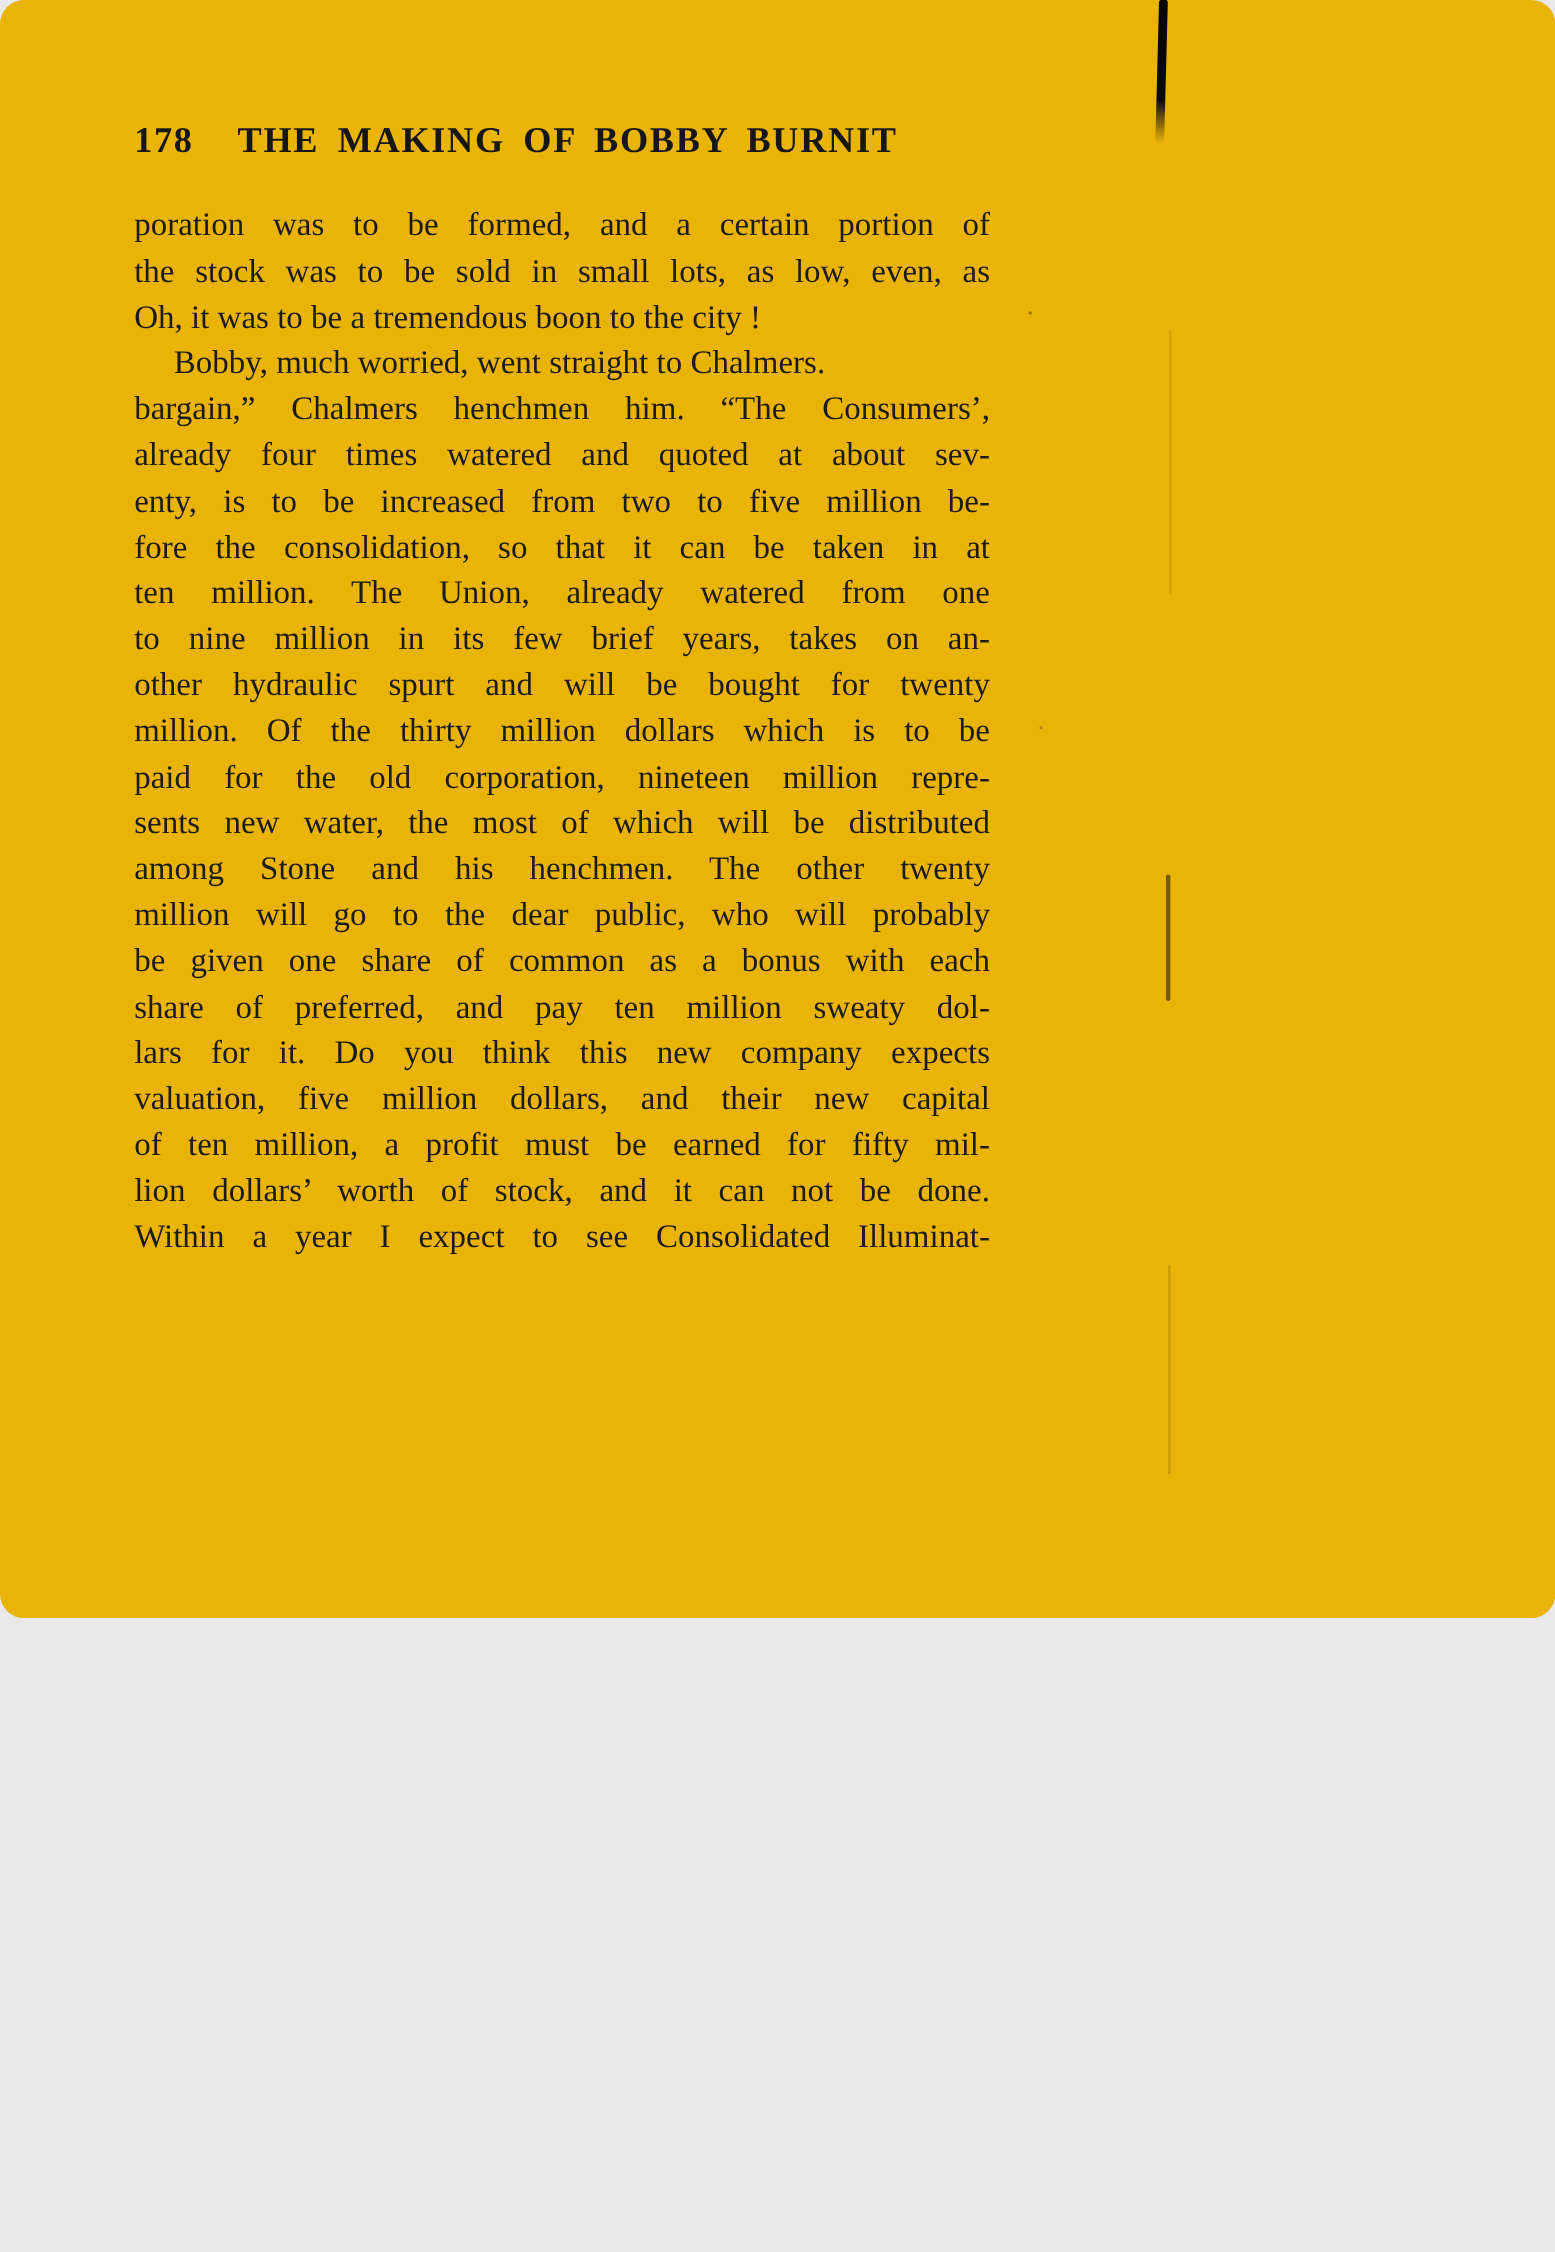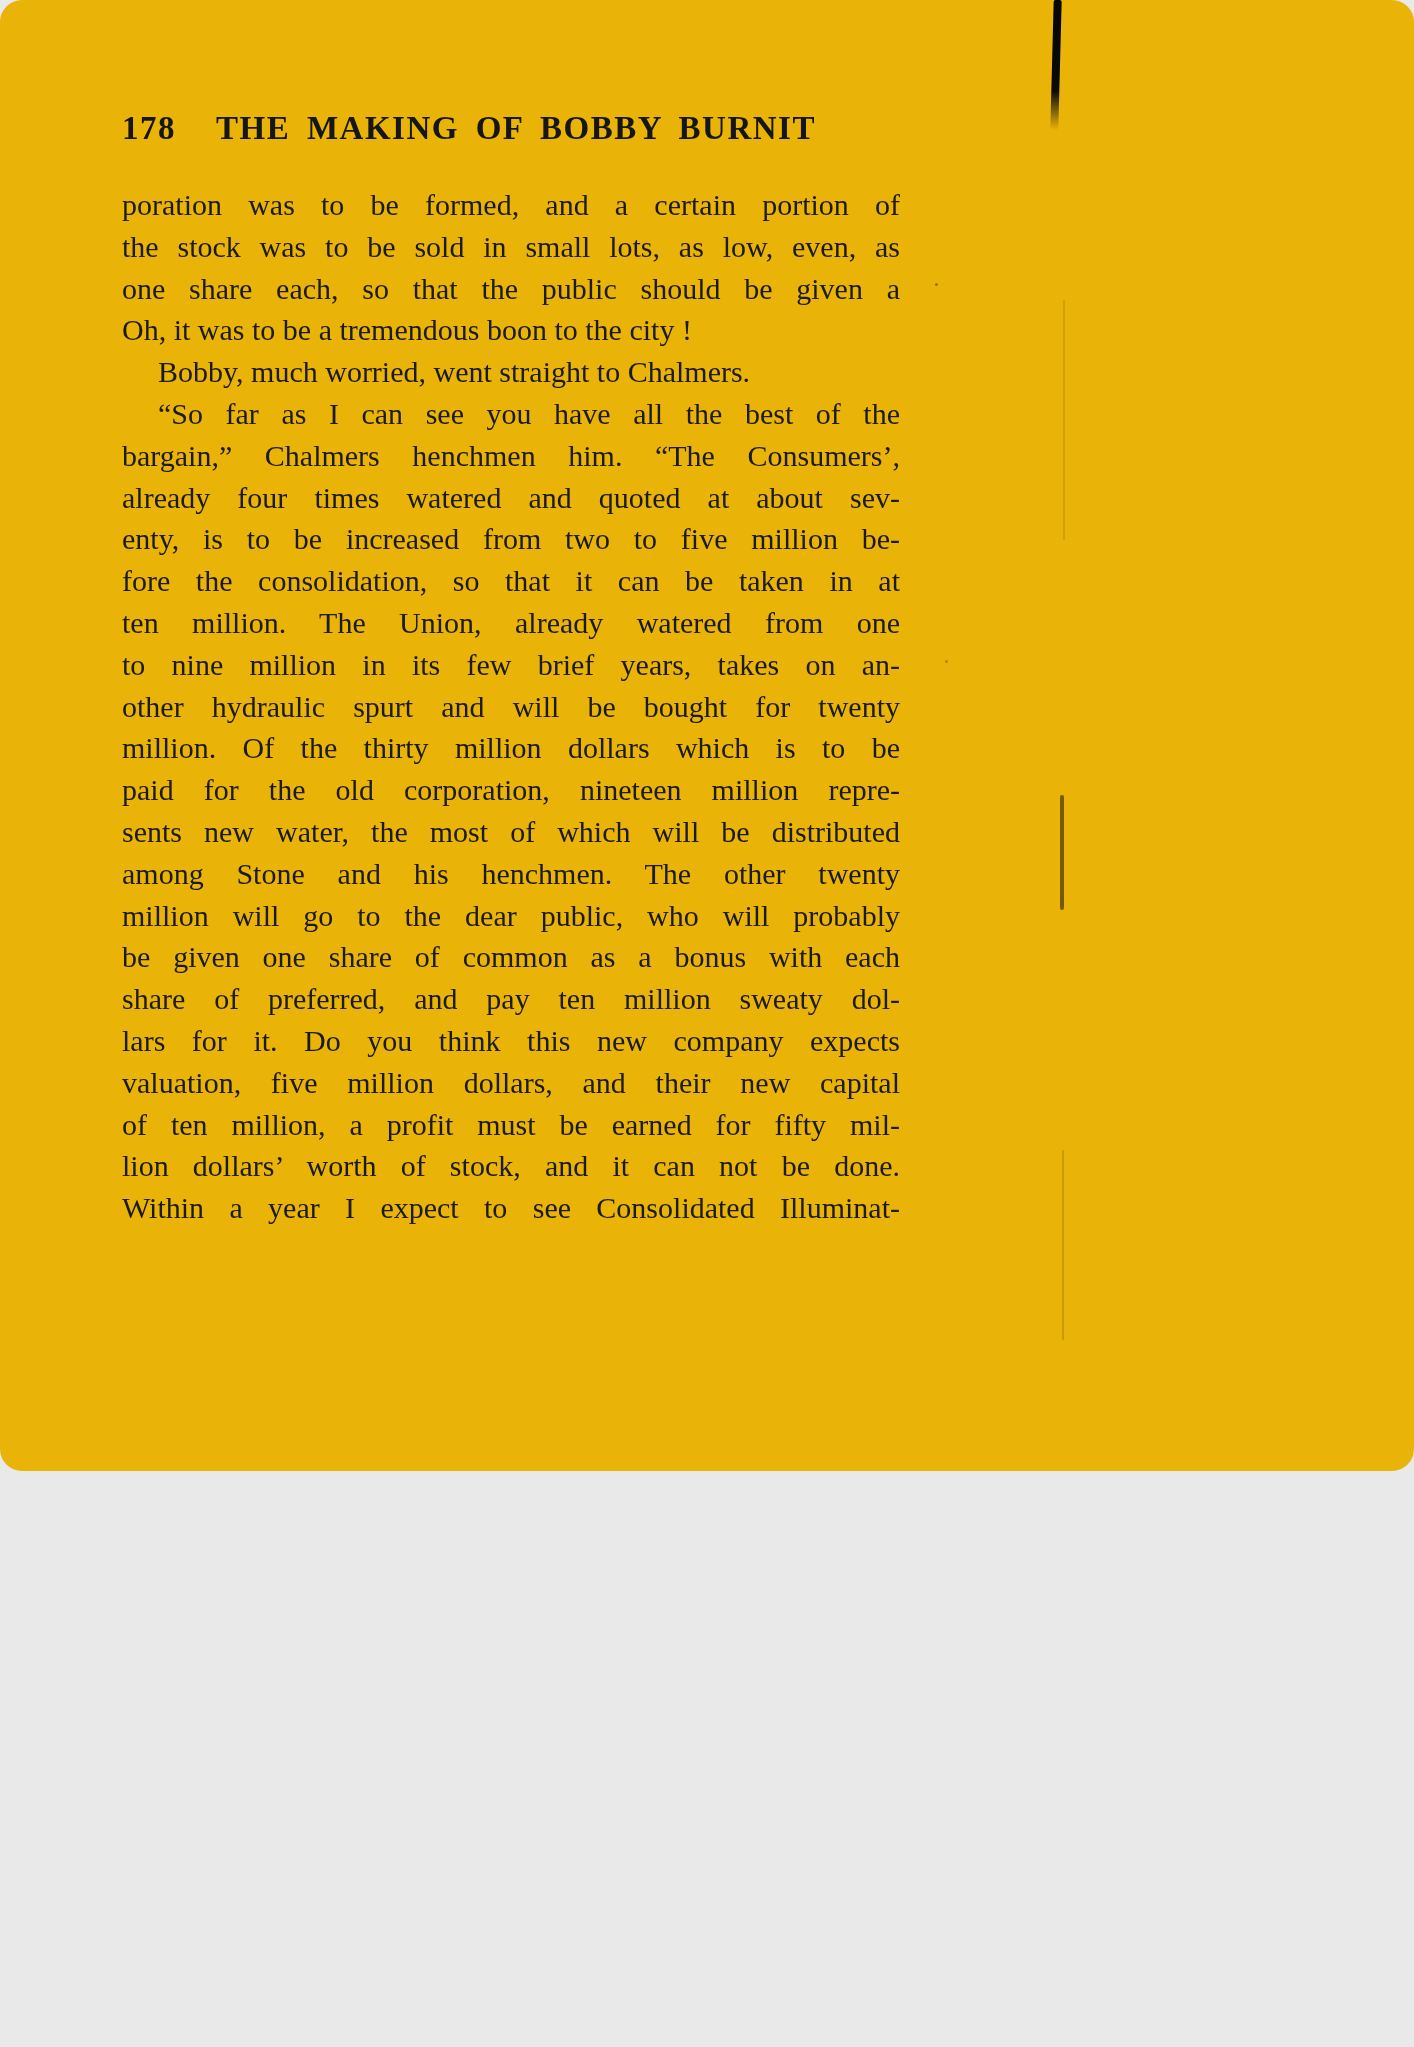--- a/index.html
+++ b/index.html
@@ -54,24 +54,22 @@
 
 <div class="page">
 
   <div class="header">
     <span class="pagenum">178</span><span class="title">THE MAKING OF BOBBY BURNIT</span>
   </div>
 
   <div class="body">
       <div class="line justify">poration was to be formed, and a certain portion of</div>
       <div class="line justify">the stock was to be sold in small lots, as low, even, as</div>
-      <div class="line justify">one share each, so that the public should be given a</div>
       <div class="line">Oh, it was to be a tremendous boon to the city !</div>
       <div class="line indent">Bobby, much worried, went straight to Chalmers.</div>
-      <div class="line indent justify">“So far as I can see you have all the best of the</div>
       <div class="line justify">bargain,” Chalmers henchmen him.  “The Consumers’,</div>
       <div class="line justify">already four times watered and quoted at about sev-</div>
       <div class="line justify">enty, is to be increased from two to five million be-</div>
       <div class="line justify">fore the consolidation, so that it can be taken in at</div>
       <div class="line justify">ten million.  The Union, already watered from one</div>
       <div class="line justify">to nine million in its few brief years, takes on an-</div>
       <div class="line justify">other hydraulic spurt and will be bought for twenty</div>
       <div class="line justify">million.  Of the thirty million dollars which is to be</div>
       <div class="line justify">paid for the old corporation, nineteen million repre-</div>
       <div class="line justify">sents new water, the most of which will be distributed</div>

